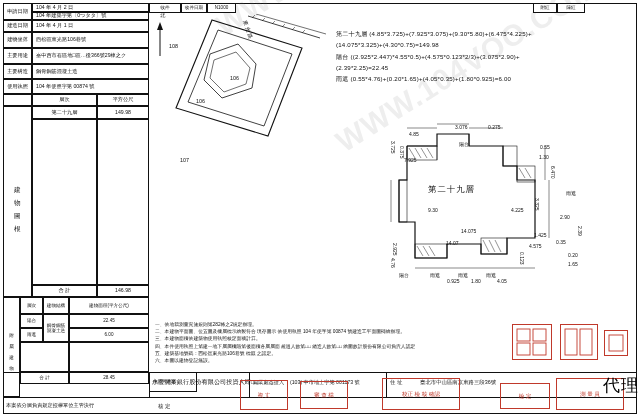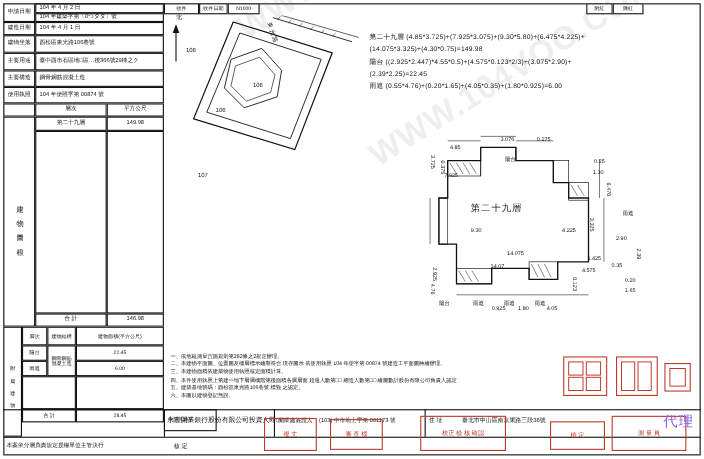--- a/index.html
+++ b/index.html
@@ -19,21 +19,21 @@
   .stamp{position:absolute;border:1.4px solid #c0392b;color:#c0392b;box-sizing:border-box;
          display:flex;align-items:center;justify-content:center;text-align:center;font-size:5.6px;line-height:1.15;}
   .stamp.sq{border-width:1.6px;}
   .dimtxt{position:absolute;font-size:5px;color:#111;}
   .dimtxt.rot{writing-mode:vertical-rl;text-orientation:mixed;}
   svg{display:block;}
   .lotnum{position:absolute;font-size:5.4px;}
   .sec-label{position:absolute;font-size:8.4px;letter-spacing:1px;}
   .sig{position:absolute;font-size:6.2px;}
   .note{position:absolute;font-size:4.8px;line-height:1.5;}
-  .redscript{position:absolute;color:#8b5cf6;font-size:13px;letter-spacing:1px;}
+  .redscript{position:absolute;color:#000000;font-size:17px;letter-spacing:1px;}
 </style>
 </head>
 <body>
 
 <div id="page">
 
   <div class="frame"></div>
 
   <div class="wm" style="left:210px;top:14px;">WWW.104VOO.COM</div>
   <div class="wm" style="left:330px;top:130px;">WWW.104VOO.COM</div>

